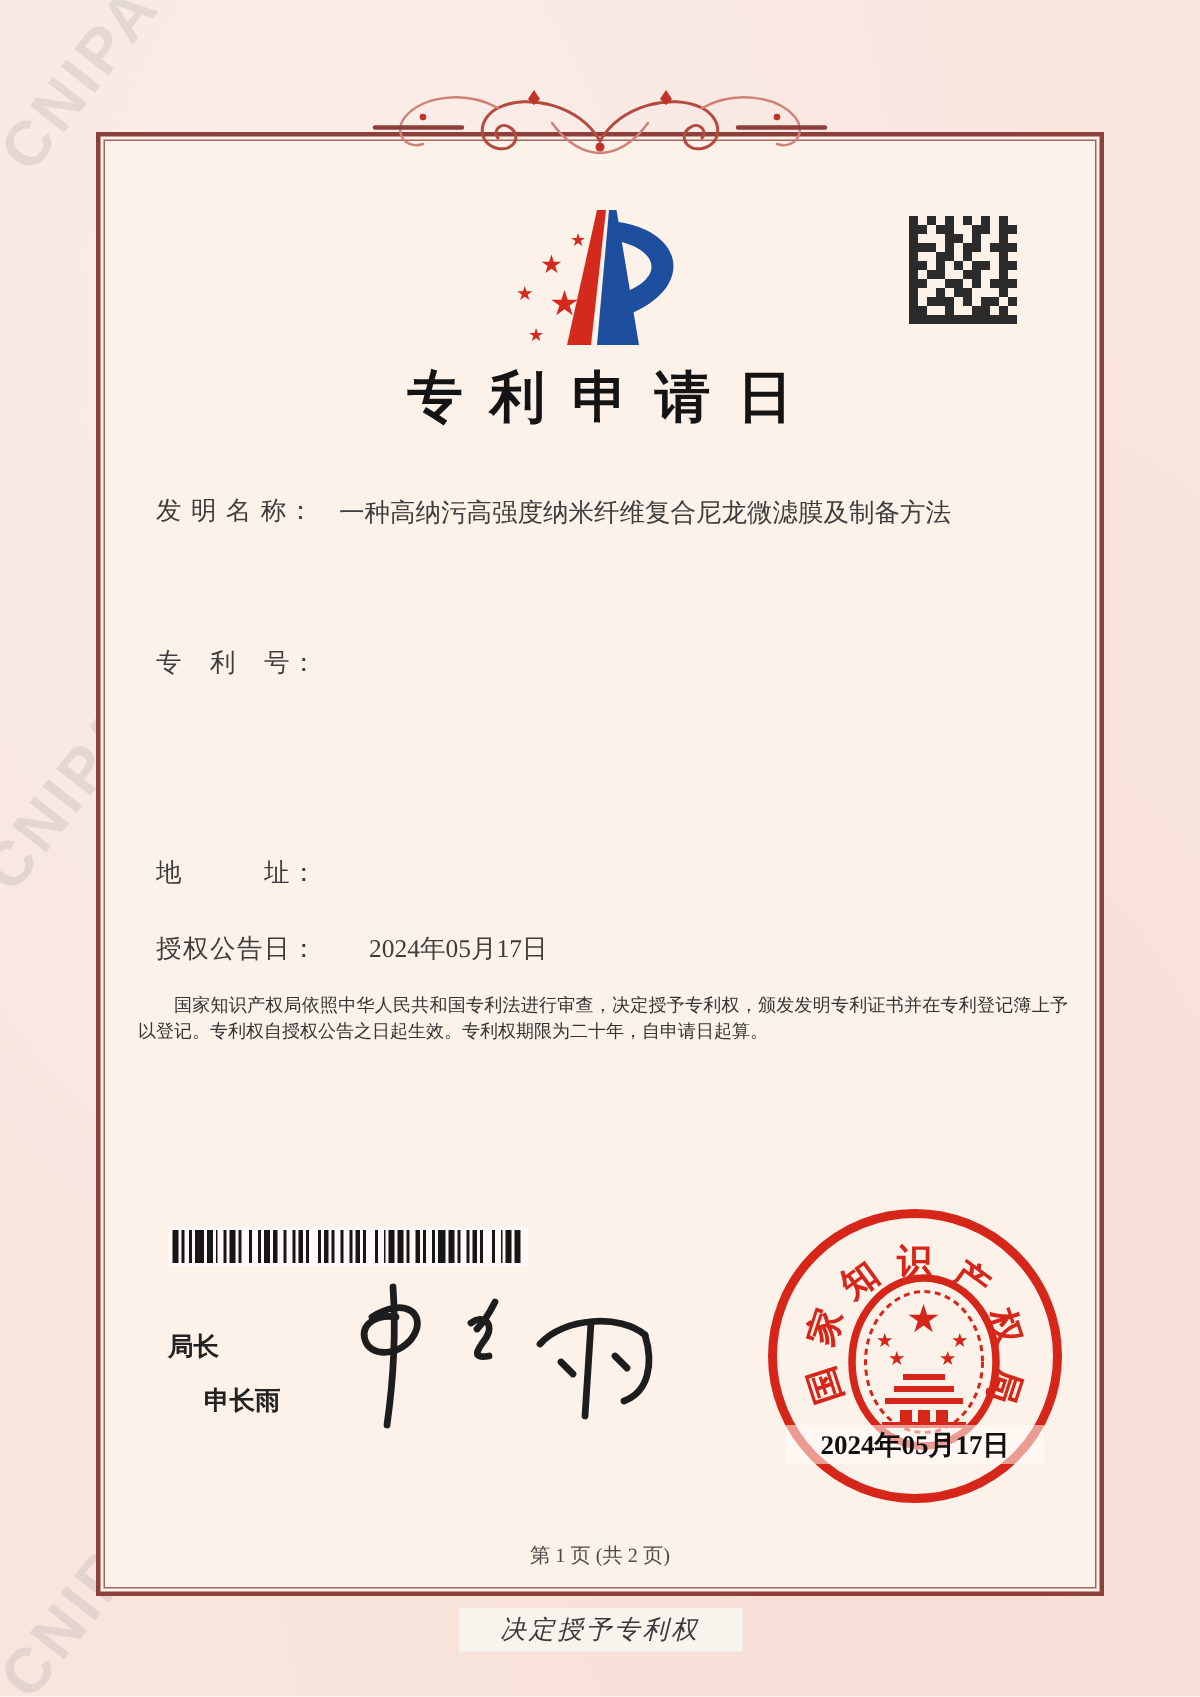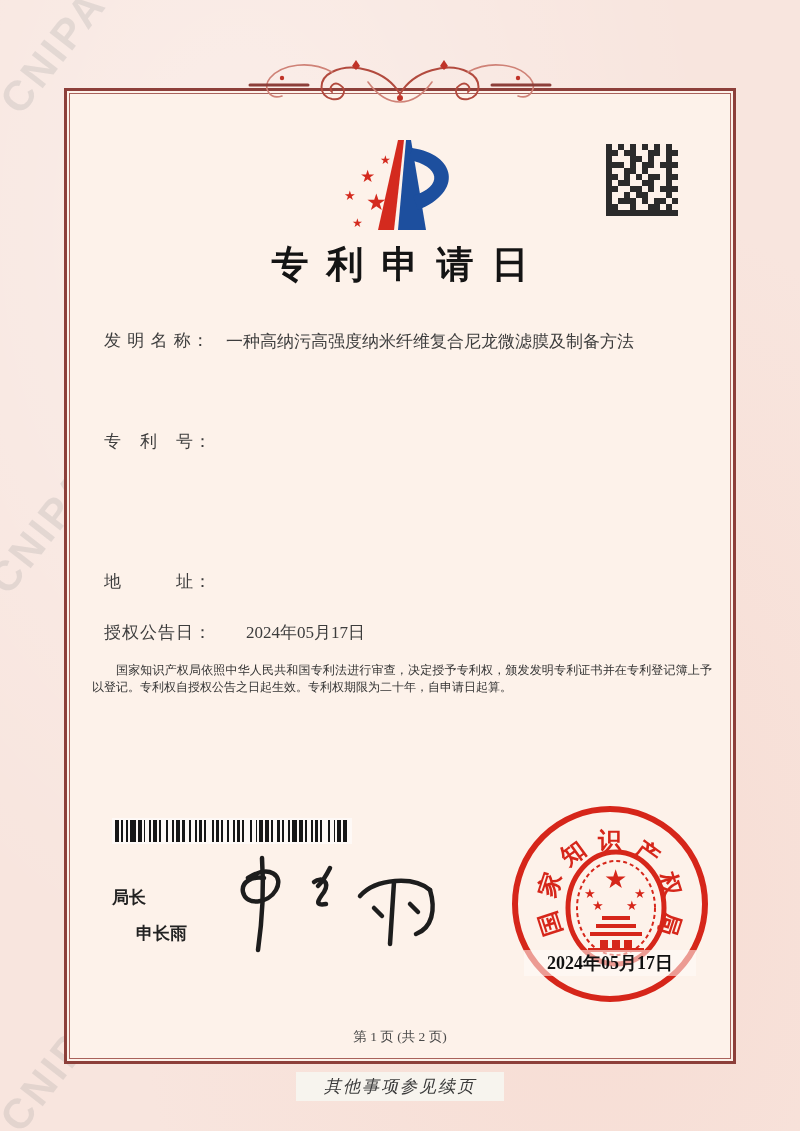--- a/index.html
+++ b/index.html
@@ -380,16 +380,16 @@
       <span class="seal-char" style="transform: rotate(-36deg) translateY(-66px);">知</span>
       <span class="seal-char" style="transform: rotate(0deg) translateY(-66px);">识</span>
       <span class="seal-char" style="transform: rotate(36deg) translateY(-66px);">产</span>
       <span class="seal-char" style="transform: rotate(72deg) translateY(-66px);">权</span>
       <span class="seal-char" style="transform: rotate(108deg) translateY(-66px);">局</span>
     </div>
   <div class="seal-date">2024年05月17日</div>
 
   <div class="page-info">第 1 页 (共 2 页)</div>
   <div class="footer-note-wrap">
-    <span class="footer-note">其他事项参见续页</span>
+    <span class="footer-note">决定授予专利权</span>
   </div>
 
 </div>
 
 </body></html>

